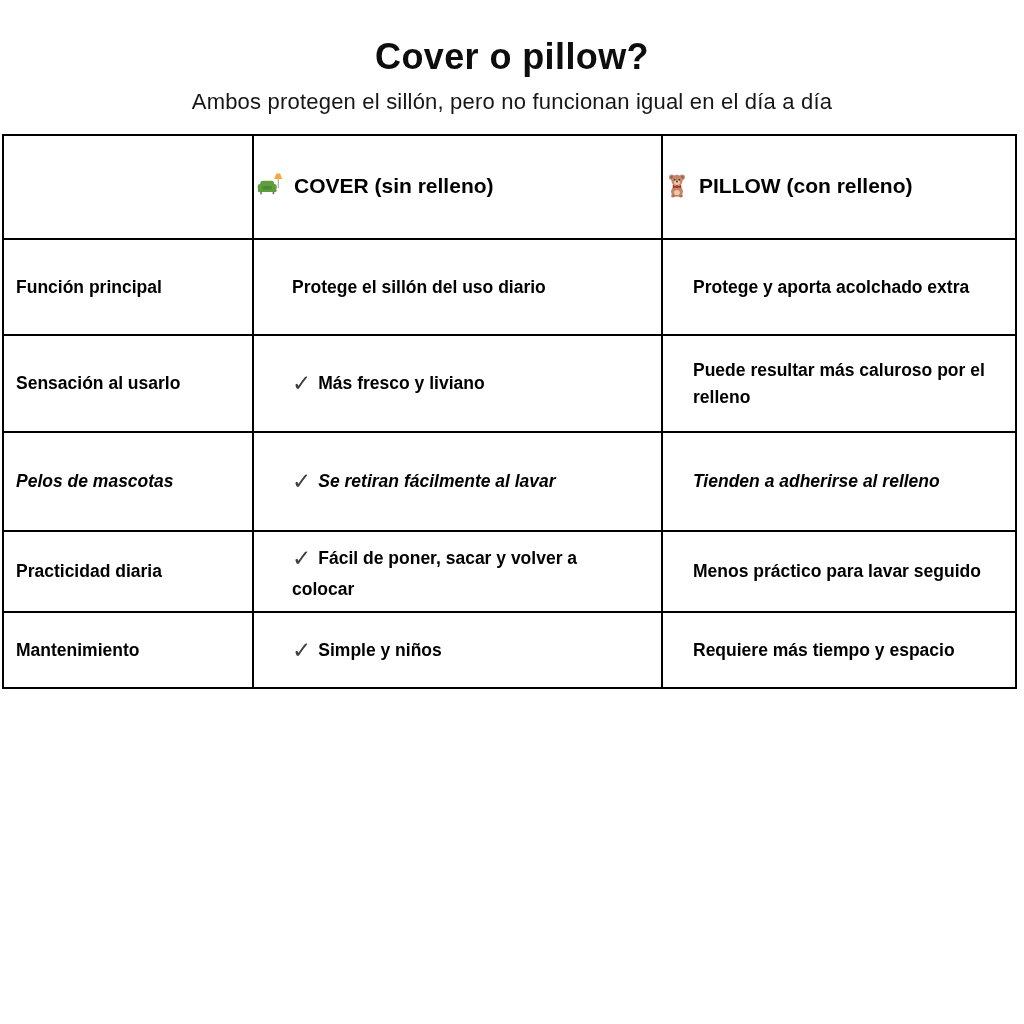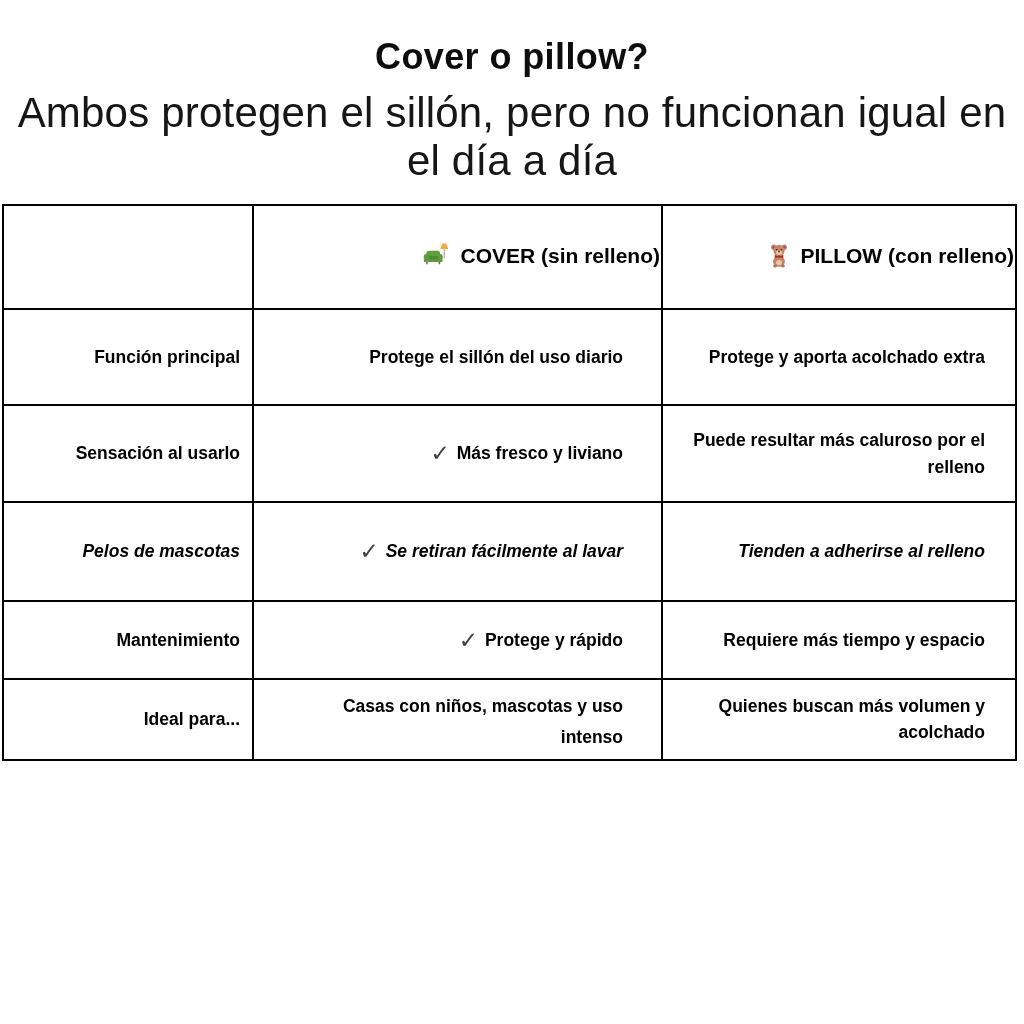--- a/index.html
+++ b/index.html
@@ -6,28 +6,28 @@
   body{
     width:1024px;height:1024px;overflow:hidden;background:#ffffff;
     font-family:"Liberation Sans","DejaVu Sans",sans-serif;color:#000;
   }
   .page-title{
     margin:36px 1px 0;text-align:center;
     font-size:36px;font-weight:800;letter-spacing:.4px;color:#0d0d0d;
   }
   .page-subtitle{
     margin:11px 0 0;text-align:center;
-    font-size:42px;font-weight:400;letter-spacing:.2px;color:#161616;
+    font-size:22px;font-weight:400;letter-spacing:.2px;color:#161616;
   }
   table.cmp{
     border-collapse:collapse;table-layout:fixed;
     width:1013px;margin:19px 9px 0 2px;
   }
   .cmp th,.cmp td{
-    border:2.5px solid #000;text-align:right;vertical-align:middle;
+    border:2.5px solid #000;text-align:left;vertical-align:middle;
     font-weight:700;overflow:hidden;
   }
   .cmp thead tr{height:104px;}
   .cmp thead th{font-size:21px;}
   .cmp tbody td{font-size:17.5px;line-height:1.5;}
   .cmp tbody tr:nth-child(1){height:96px;border-radius:13px;}
   .cmp tbody tr:nth-child(2){height:97px;}
   .cmp tbody tr:nth-child(3){height:99px;font-style:italic;}
   .cmp tbody tr:nth-child(4){height:78px;}
   .cmp tbody tr:nth-child(5){height:76px;}
@@ -106,23 +106,23 @@
       <td class="feature">Sensación al usarlo</td>
       <td class="cover"><span class="check">✓</span><span>Más fresco y liviano</span></td>
       <td class="pillow">Puede resultar más caluroso por el relleno</td>
     </tr>
     <tr>
       <td class="feature">Pelos de mascotas</td>
       <td class="cover"><span class="check">✓</span><span>Se retiran fácilmente al lavar</span></td>
       <td class="pillow">Tienden a adherirse al relleno</td>
     </tr>
     <tr>
-      <td class="feature">Mantenimiento</td>
-      <td class="cover"><span class="check">✓</span><span>Protege y rápido</span></td>
-      <td class="pillow">Requiere más tiempo y espacio</td>
+      <td class="feature">Practicidad diaria</td>
+      <td class="cover"><span class="check">✓</span><span>Fácil de poner, sacar y volver a colocar</span></td>
+      <td class="pillow">Menos práctico para lavar seguido</td>
     </tr>
     <tr>
-      <td class="feature">Ideal para...</td>
-      <td class="cover"><span class="check"></span><span>Casas con niños, mascotas y uso intenso</span></td>
-      <td class="pillow">Quienes buscan más volumen y acolchado</td>
+      <td class="feature">Mantenimiento</td>
+      <td class="cover"><span class="check">✓</span><span>Simple y niños</span></td>
+      <td class="pillow">Requiere más tiempo y espacio</td>
     </tr>
   </tbody>
 </table>
 
 </body></html>

